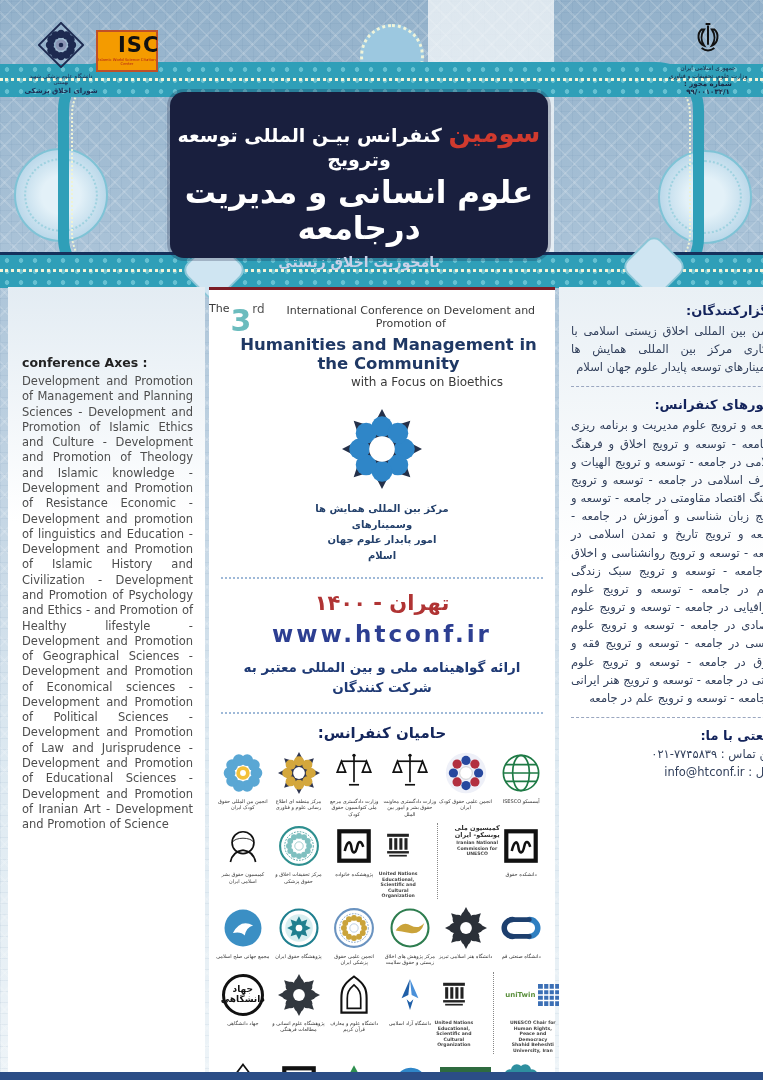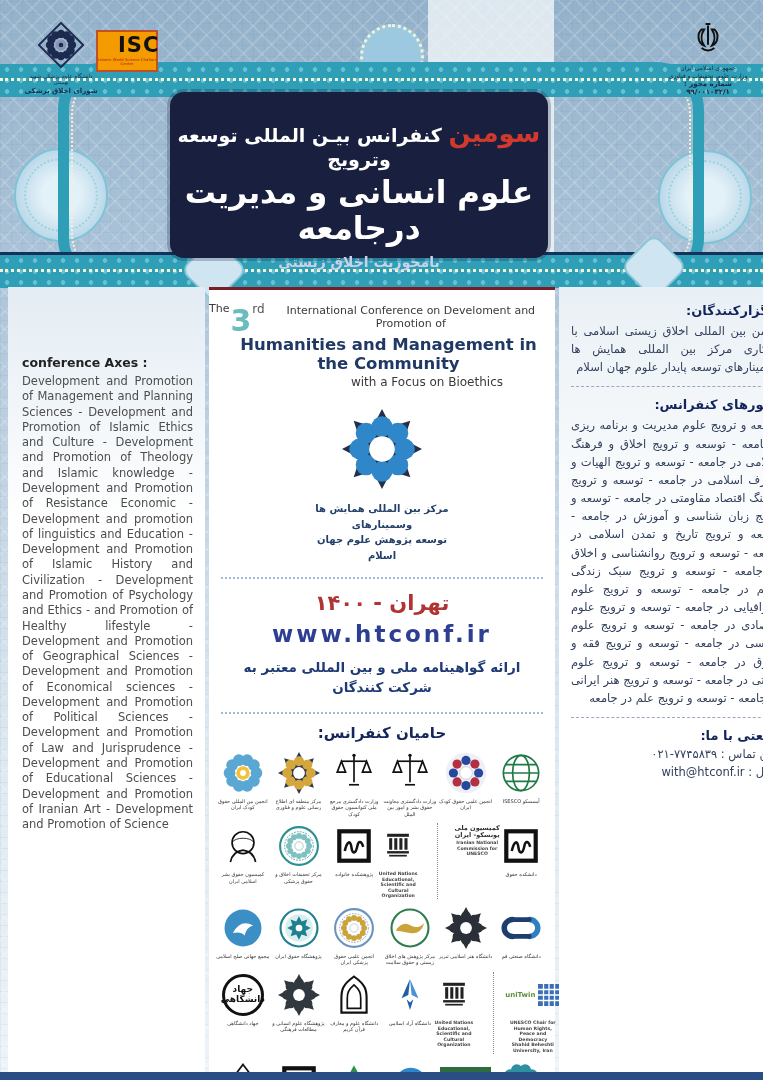--- a/index.html
+++ b/index.html
@@ -200,21 +200,21 @@
             <circle cx="50.0" cy="78.0" r="13" fill="#2f86c8"></circle>
             <circle cx="30.2" cy="69.8" r="13" fill="#2f86c8"></circle>
             <circle cx="22.0" cy="50.0" r="13" fill="#2f86c8"></circle>
             <circle cx="30.2" cy="30.2" r="13" fill="#2f86c8"></circle>
             <circle cx="50.0" cy="22.0" r="13" fill="#2f86c8"></circle>
             <circle cx="69.8" cy="30.2" r="13" fill="#2f86c8"></circle>
             <circle cx="50" cy="50" r="16" fill="#fff"></circle>
           </svg></span>
       <div class="org-cap">
         <div>مرکز بین المللی همایش ها وسمینارهای</div>
-        <div>توسعه پژوهش علوم جهان اسلام</div>
+        <div>امور پایدار علوم جهان اسلام</div>
       </div>
     </div>
   </div>
 
   <hr class="dot-sep">
 
   <div class="city-year">تهران - ۱۴۰۰</div>
   <div class="website">www.htconf.ir</div>
   <div class="cert">
     <div>ارائه گواهینامه ملی و بین المللی معتبر به</div>
@@ -641,17 +641,17 @@
   <div class="fa-h">محورهای کنفرانس:</div>
   <div class="fa-b">توسعه و ترویج علوم مدیریت و برنامه ریزی درجامعه - توسعه و ترویج اخلاق و فرهنگ اسلامی در جامعه - توسعه و ترویج الهیات و معارف اسلامی در جامعه - توسعه و ترویج فرهنگ اقتصاد مقاومتی در جامعه - توسعه و ترویج زبان شناسی و آموزش در جامعه - توسعه و ترویج تاریخ و تمدن اسلامی در جامعه - توسعه و ترویج روانشناسی و اخلاق در جامعه - توسعه و ترویج سبک زندگی سالم در جامعه - توسعه و ترویج علوم جغرافیایی در جامعه - توسعه و ترویج علوم اقتصادی در جامعه - توسعه و ترویج علوم سیاسی در جامعه - توسعه و ترویج فقه و حقوق در جامعه - توسعه و ترویج علوم تربیتی در جامعه - توسعه و ترویج هنر ایرانی در جامعه - توسعه و ترویج علم در جامعه</div>
   <hr class="dash-sep">
   <div class="fa-h">صنعتی با ما:</div>
   <div class="contact-line">
     <span>تلفن تماس :</span>
     <span class="ltr">۰۲۱-۷۷۴۵۸۳۹</span>
   </div>
   <div class="contact-line">
     <span>ایمیل :</span>
-    <span class="ltr">with@htconf.ir</span>
+    <span class="ltr">info@htconf.ir</span>
   </div>
 </div>
 
 <div class="bottom-bar"></div>
 
 </body></html>

